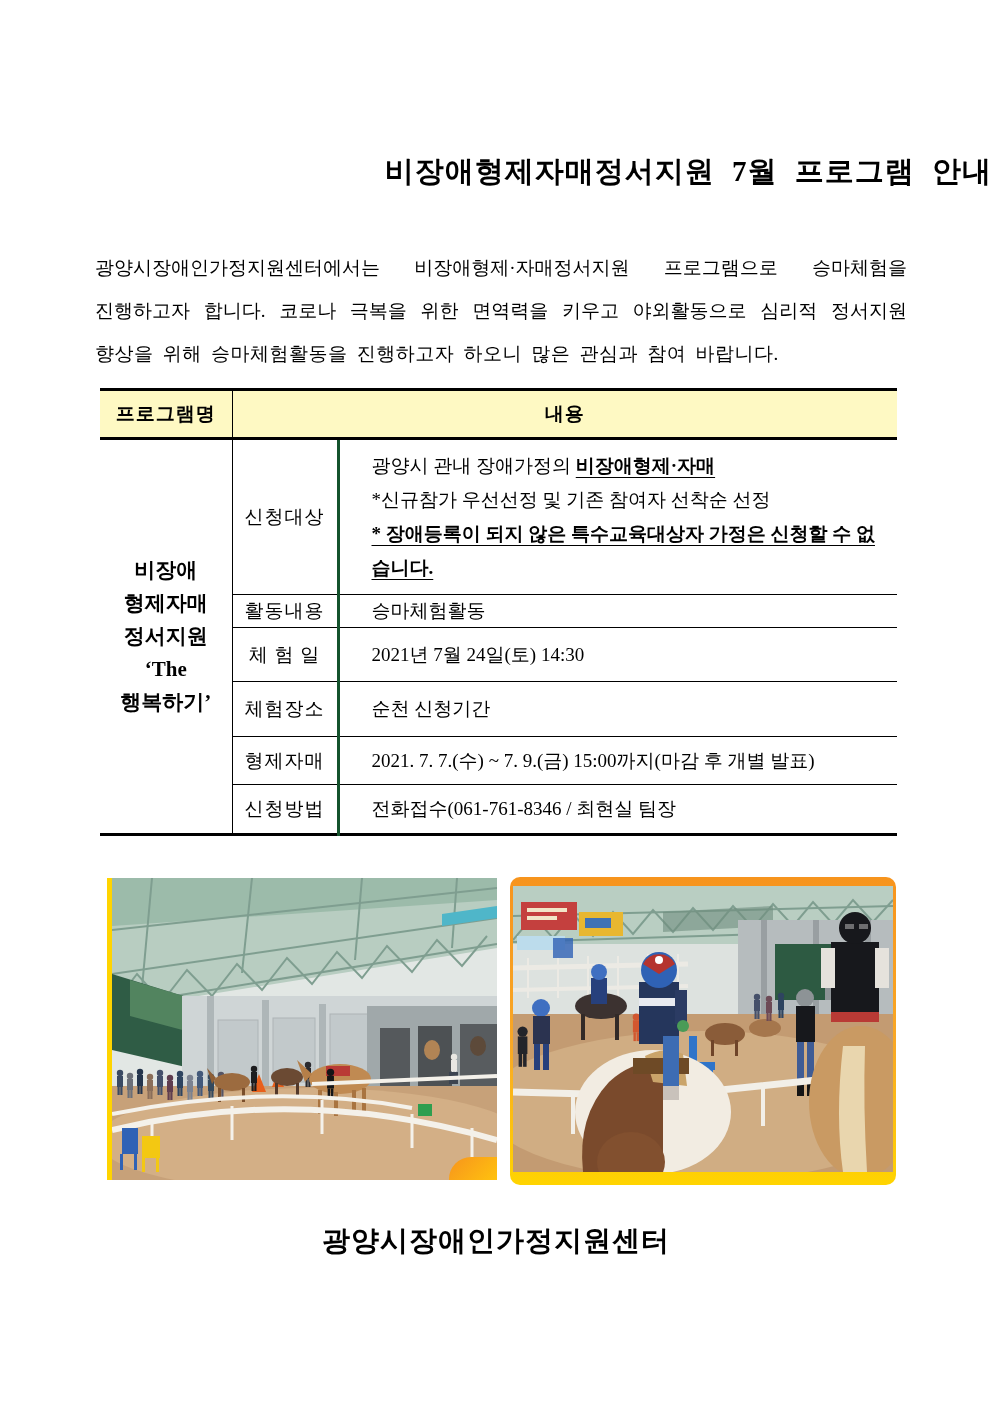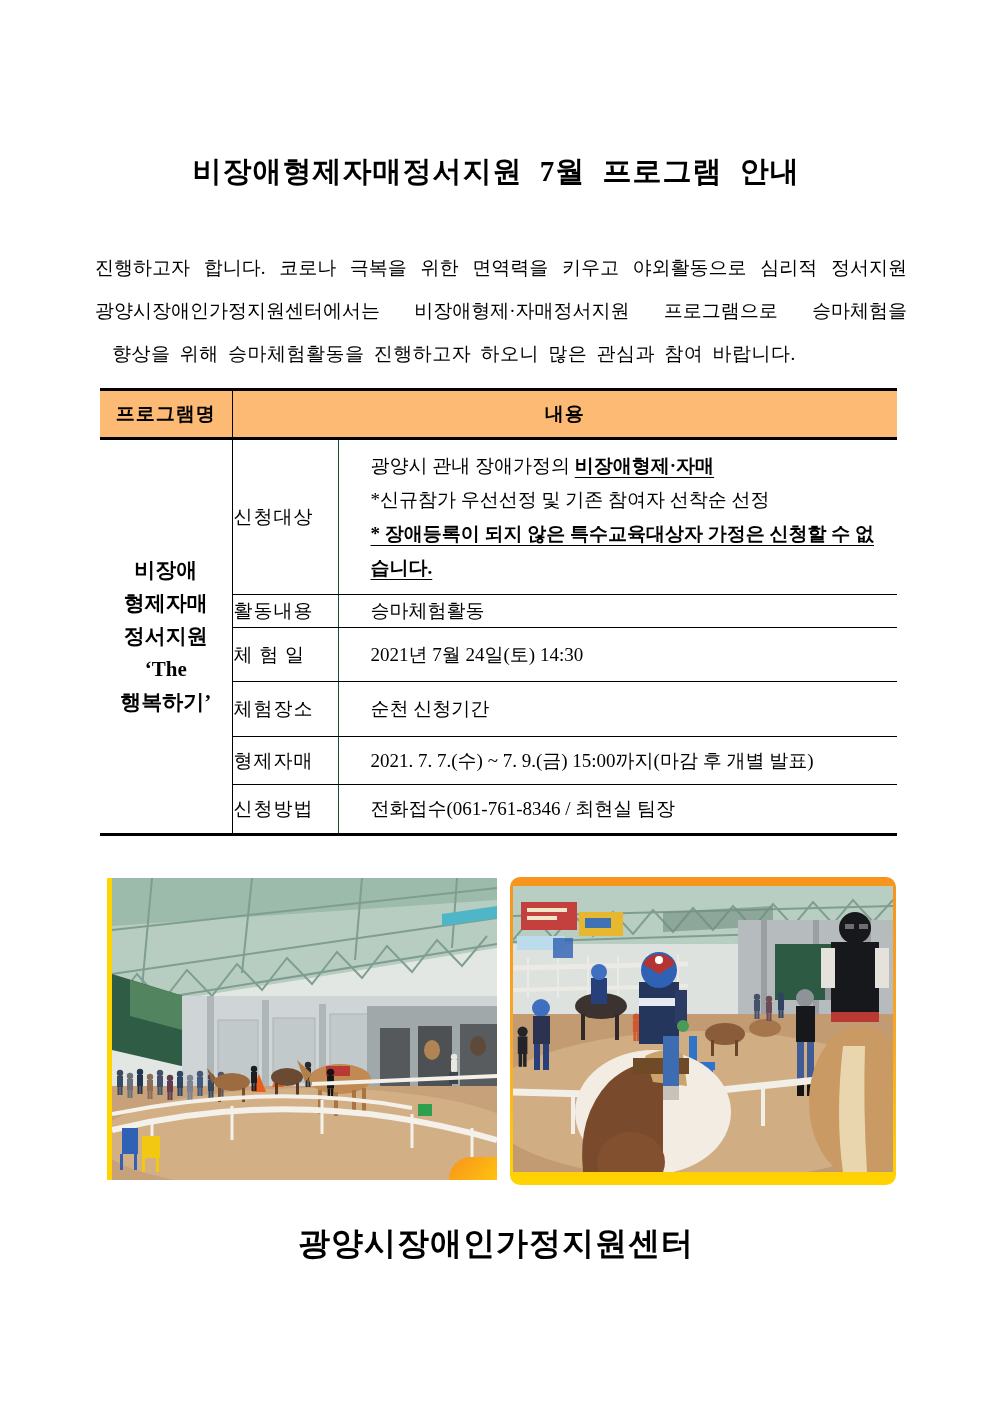--- a/index.html
+++ b/index.html
@@ -1,60 +1,60 @@
 <!DOCTYPE html>
 <html><head>
 <meta charset="utf-8">
 <style>
   html,body{margin:0;padding:0;background:#ffffff;}
   .page{position:relative;width:992px;height:1403px;background:#ffffff;overflow:hidden;
         font-family:"Liberation Serif","DejaVu Serif",serif;color:#000;}
-  .doc-title{position:absolute;top:152px;left:0;width:992px;text-align:center;
+  .doc-title{position:absolute;top:152px;left:0;width:992px;text-align:right;
              font-size:29px;font-weight:bold;letter-spacing:1px;word-spacing:9px;}
   .intro{position:absolute;top:246px;left:95px;width:812px;font-size:19px;}
   .intro .jline{display:block;height:43px;line-height:43px;text-align:justify;text-align-last:justify;white-space:normal;}
-  .intro .lline{display:block;height:43px;line-height:43px;text-align:left;letter-spacing:.5px;word-spacing:4px;margin-left:17px;}
+  .intro .lline{display:block;height:43px;line-height:43px;text-align:left;letter-spacing:.5px;word-spacing:4px;}
 
   table.info{position:absolute;top:388px;left:100px;width:797px;border-collapse:collapse;table-layout:fixed;
              border-top:3px solid #000;border-bottom:3px solid #000;font-size:19px;}
   table.info col.c1{width:132px;} table.info col.c2{width:106px;} table.info col.c3{width:559px;}
-  table.info th{background:#fdba74;font-weight:bold;height:44px;text-align:center;vertical-align:middle;
+  table.info th{background:#fef9c3;font-weight:bold;height:44px;text-align:center;vertical-align:middle;
                 border-bottom:3px solid #000;letter-spacing:1px;}
   table.info th.hprog{border-right:1px solid #000;}
   td.progcell{border-right:1px solid #000;text-align:center;vertical-align:middle;
               font-weight:bold;font-size:21px;line-height:33px;}
-  td.labcell{border-right:1px solid #14532d;border-bottom:1px solid #000;
+  td.labcell{border-right:3px solid #14532d;border-bottom:1px solid #000;text-align:center;
              vertical-align:middle;letter-spacing:1px;margin-left:32px;}
   td.valcell{border-bottom:1px solid #000;vertical-align:middle;padding-left:32px;padding-right:10px;}
   tr.last td{border-bottom:none;}
   .em-u{font-weight:bold;text-decoration:underline;text-underline-offset:5px;}
   .target-cell{line-height:34px;padding-top:6px;padding-bottom:6px;}
 
   .photo-accent-left{position:absolute;left:107px;top:878px;width:6px;height:302px;background:#ffd400;}
   .photo-left{position:absolute;left:112px;top:878px;width:385px;height:302px;overflow:hidden;}
   .corner-accent{position:absolute;left:449px;top:1157px;width:48px;height:23px;
                  background:linear-gradient(135deg,#f7941d,#ffc20e);border-top-left-radius:22px;}
   .photo-frame-right{position:absolute;left:510px;top:877px;width:386px;height:308px;
                      background:linear-gradient(180deg,#f7941d 0%,#f9a825 55%,#ffd400 100%);border-radius:10px;}
   .photo-right{position:absolute;left:513px;top:886px;width:380px;height:286px;overflow:hidden;}
   .photo-left svg,.photo-right svg{display:block;width:100%;height:100%;}
 
   .doc-footer{position:absolute;top:1222px;left:0;width:992px;text-align:center;
-              font-size:32px;font-weight:bold;letter-spacing:1px;}
+              font-size:28px;font-weight:bold;letter-spacing:1px;}
 </style>
 </head>
 <body>
 
 <div class="page">
 
   <div class="doc-title">비장애형제자매정서지원 7월 프로그램 안내</div>
 
   <div class="intro">
+    <span class="jline">광양시장애인가정지원센터에서는 비장애형제·자매정서지원 프로그램으로 승마체험을</span>
     <span class="jline">진행하고자 합니다. 코로나 극복을 위한 면역력을 키우고 야외활동으로 심리적 정서지원</span>
-    <span class="jline">광양시장애인가정지원센터에서는 비장애형제·자매정서지원 프로그램으로 승마체험을</span>
     <span class="lline">향상을 위해 승마체험활동을 진행하고자 하오니 많은 관심과 참여 바랍니다.</span>
   </div>
 
   <table class="info">
     <colgroup>
         <col class="c1">
         <col class="c2">
         <col class="c3">
       </colgroup>
     <thead>

